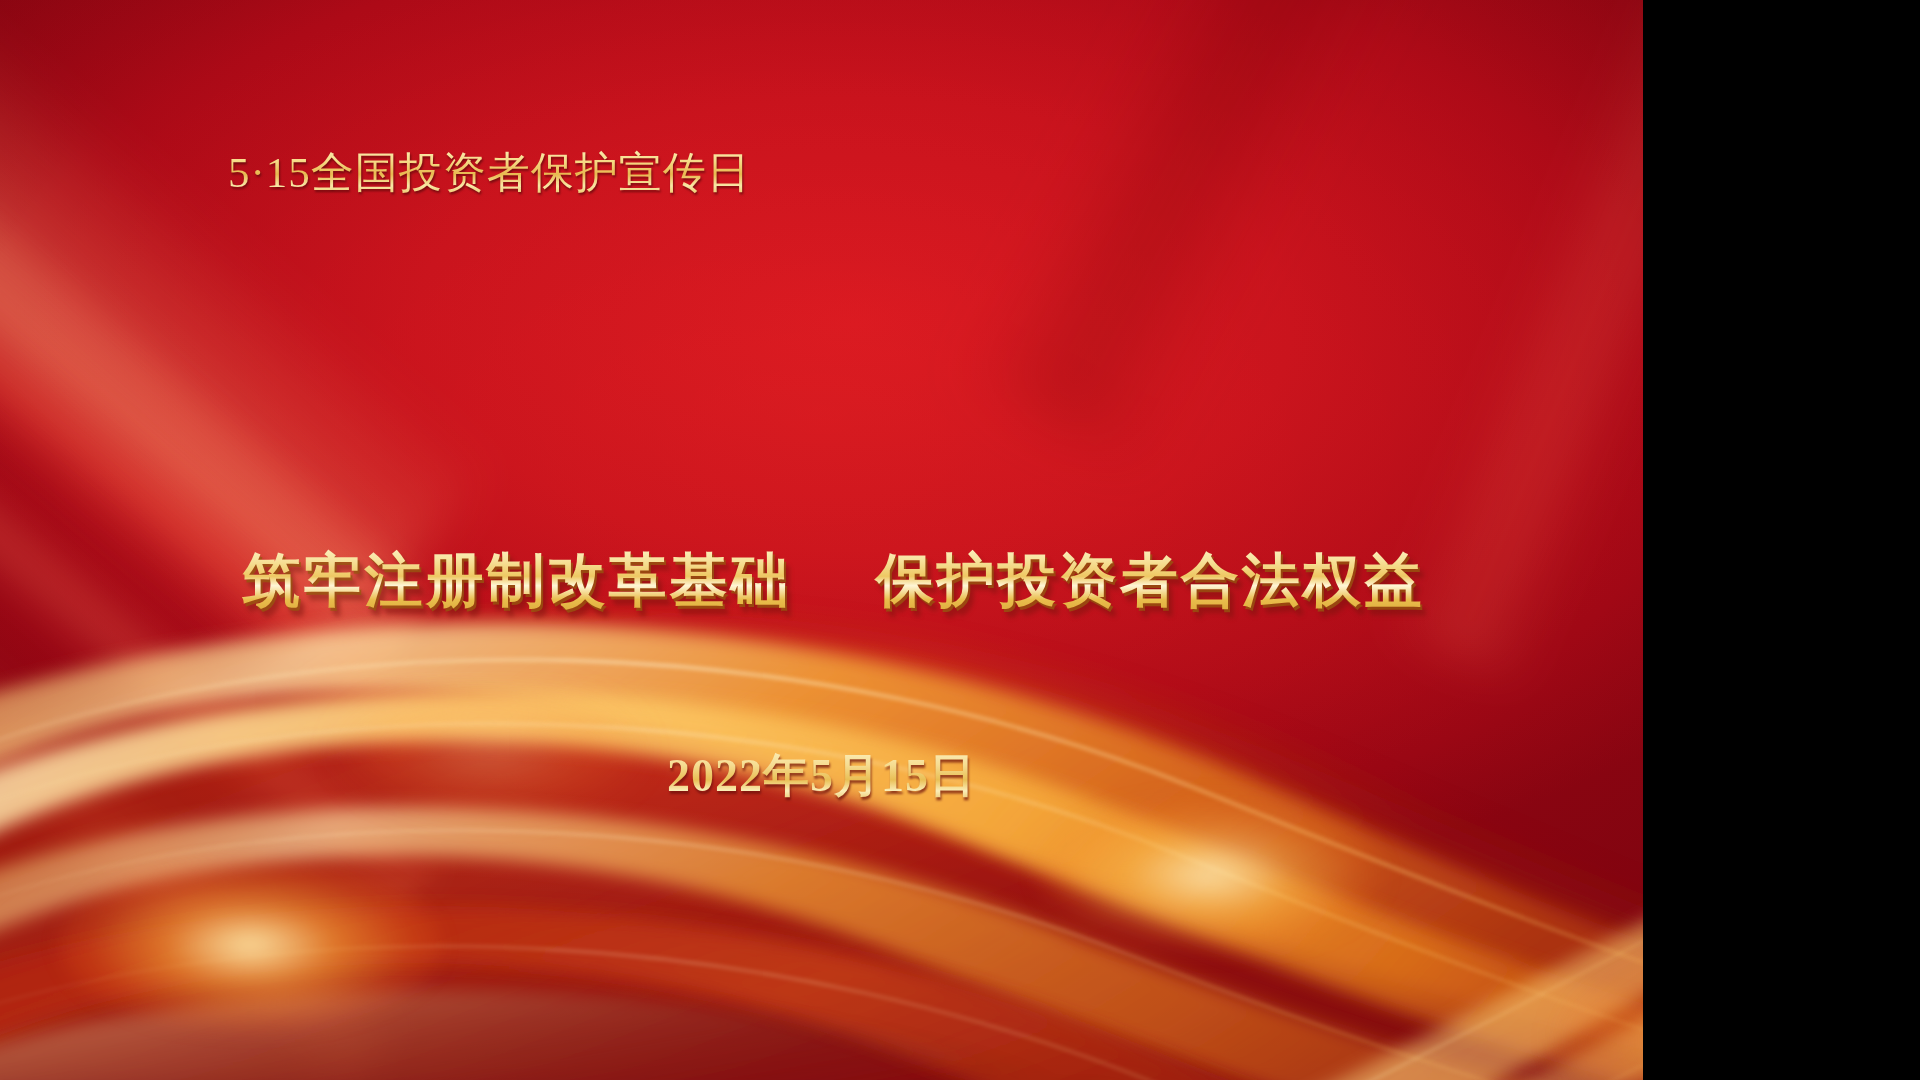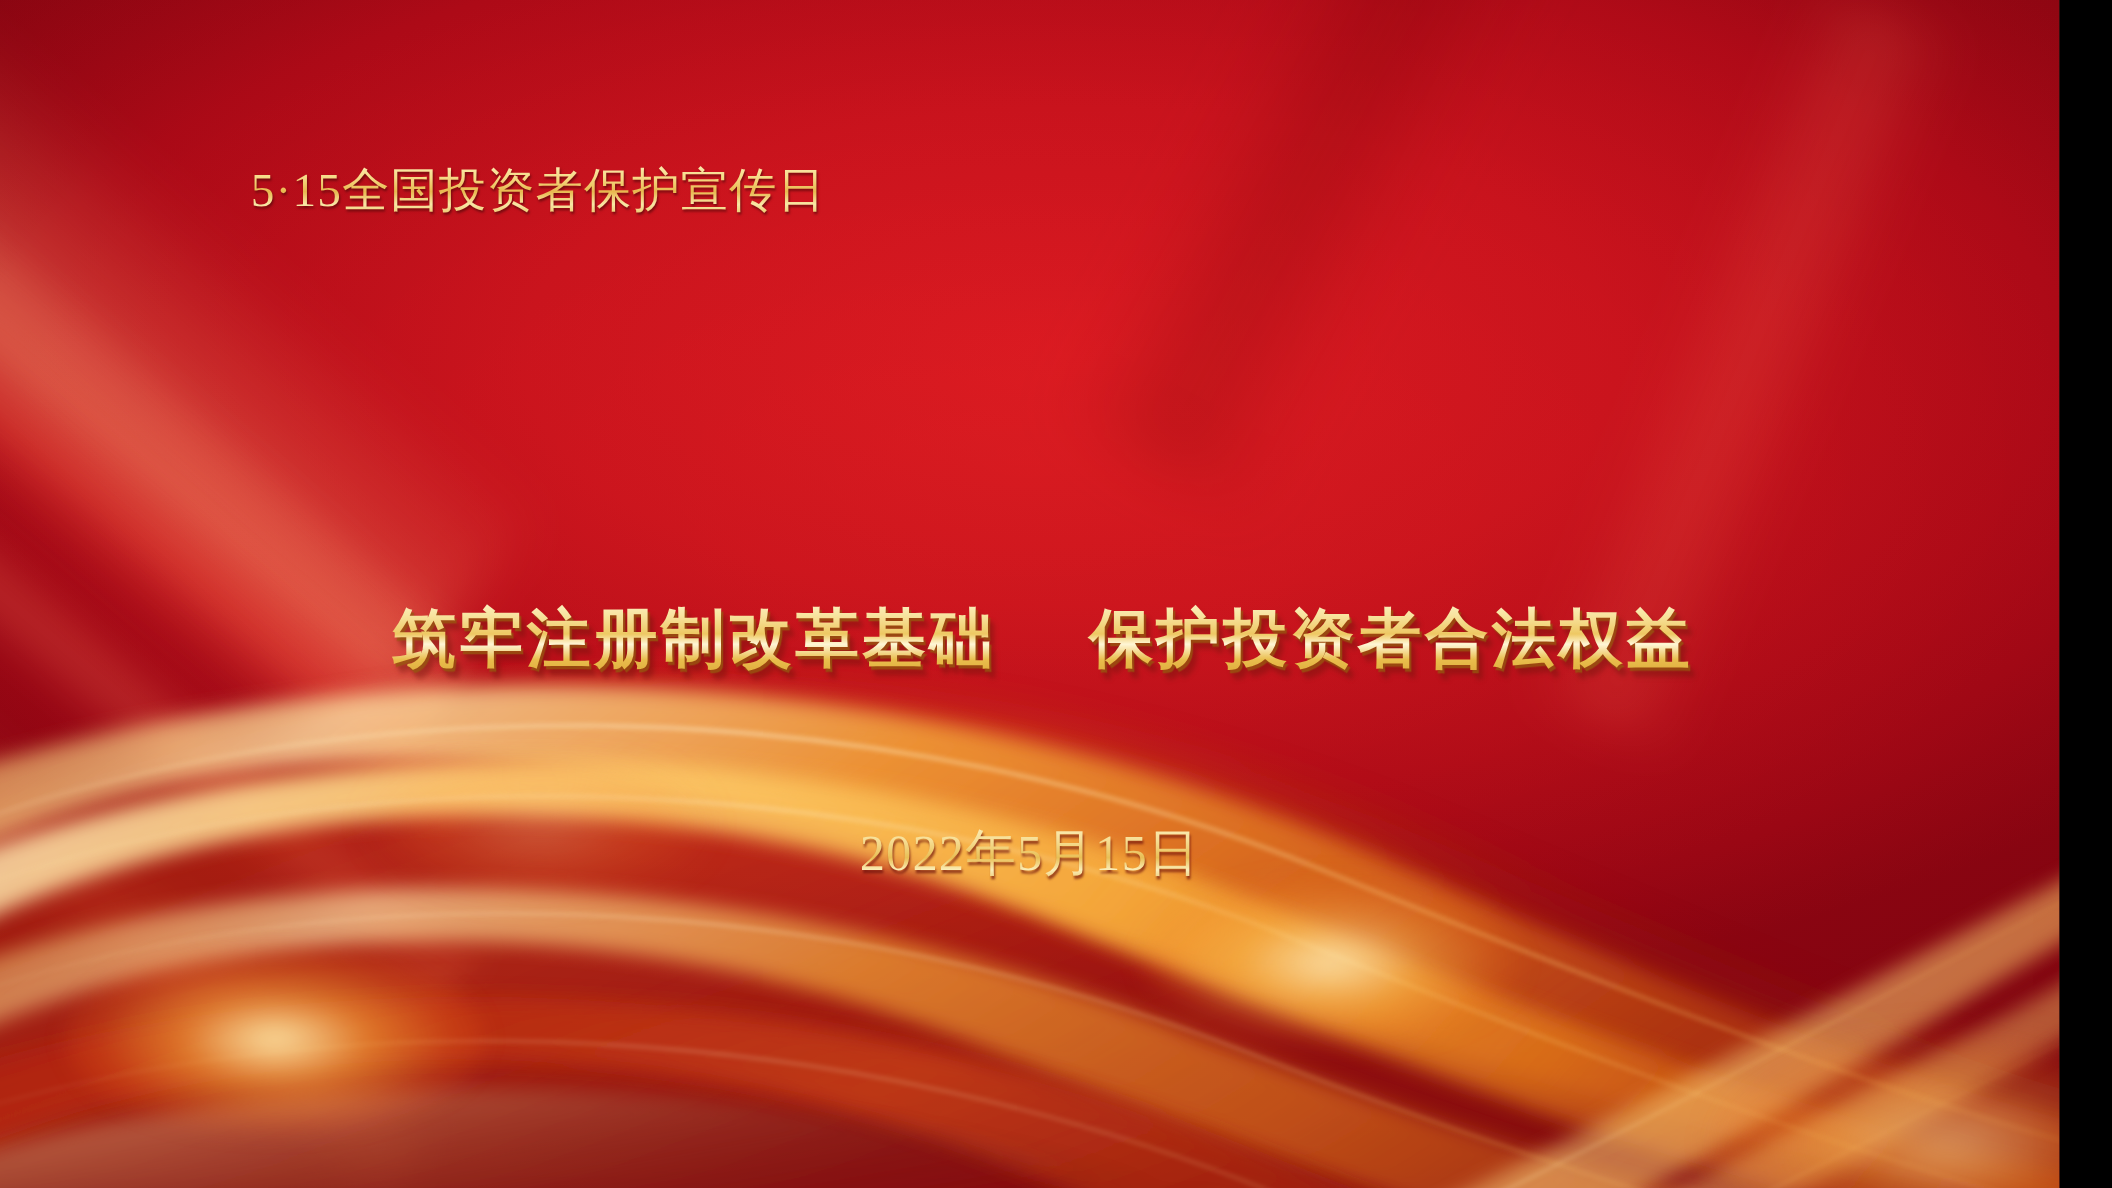--- a/index.html
+++ b/index.html
@@ -2,25 +2,25 @@
 <html><head>
 <meta charset="utf-8">
 <style>
   html, body {
     margin: 0;
     padding: 0;
     background: #000;
   }
   #poster {
     position: relative;
-    width: 1872px;
+    width: 1643px;
     height: 1080px;
     overflow: hidden;
     font-family: "Liberation Serif", "DejaVu Serif", serif;
-    background: #ef4444;
+    background: #a21caf;
   }
 
   
   .bg-base {
     position: absolute;
     inset: 0;
     background:
       radial-gradient(ellipse 70% 55% at 52% 30%, #d41420 0%, #c5101c 38%, #ad0a17 68%, #8e0512 100%);
   }
   .bg-vignette {
@@ -220,21 +220,21 @@
 
   
   .date {
     position: absolute;
     left: 0;
     right: 0;
     top: 745px;
     text-align: center;
     font-family: "Liberation Serif", "DejaVu Serif", serif;
     font-size: 46px;
-    font-weight: 400;
+    font-weight: 700;
     letter-spacing: 1px;
     white-space: nowrap;
     color: #f7df96;
     background: linear-gradient(180deg, #fdf4c8 0%, #f6dd92 32%, #e9bf55 56%, #fbeeb8 74%, #dda93a 100%);
     -webkit-background-clip: text;
     background-clip: text;
     -webkit-text-fill-color: transparent;
     filter: drop-shadow(1px 3px 1px rgba(110,15,12,0.7));
   }
 </style>

